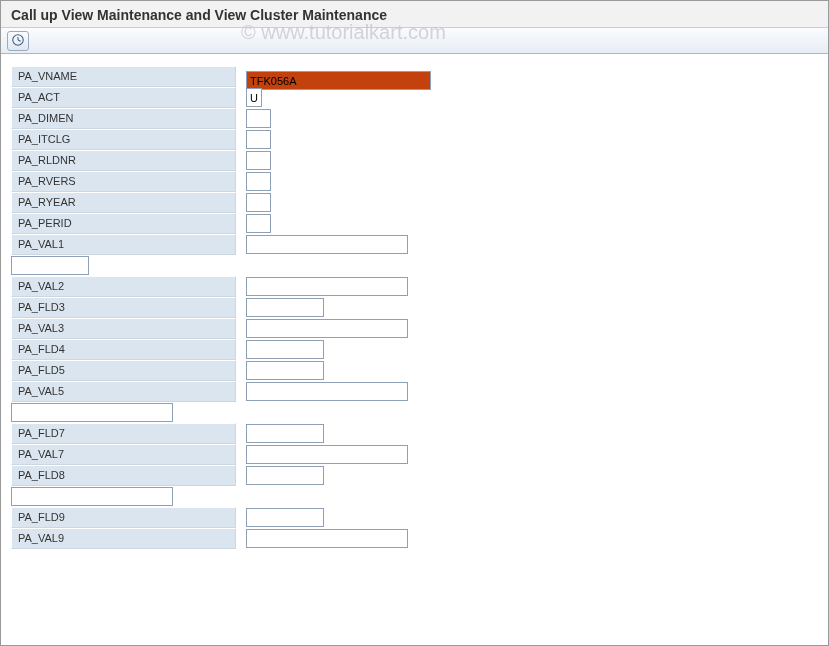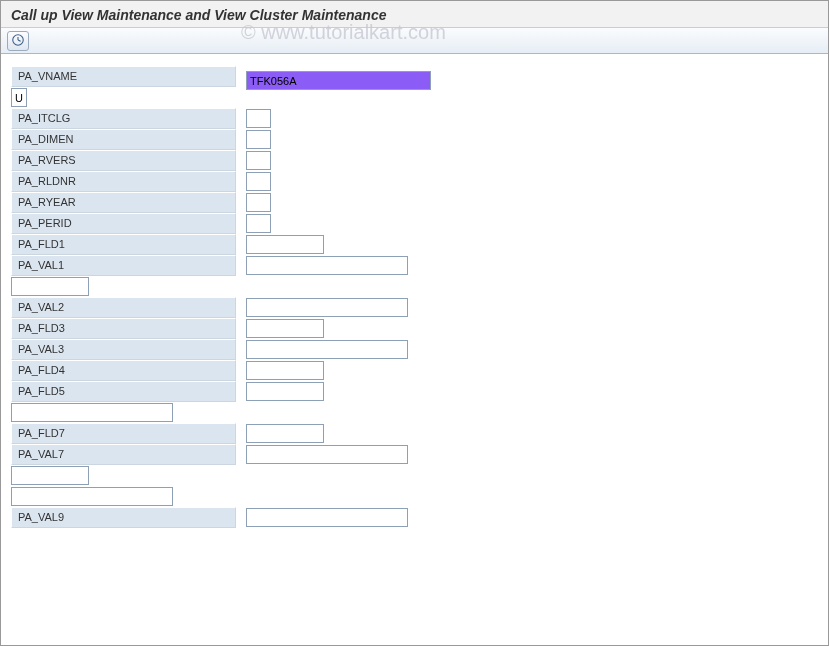--- a/index.html
+++ b/index.html
@@ -12,21 +12,20 @@
       overflow: hidden;
       border: 1px solid #999;
       position: relative;
     }
     .title-bar {
       background: #f2f2f2;
       border-bottom: 1px solid #ccc;
       padding: 6px 10px 4px 10px;
       font-size: 14px;
       font-weight: bold;
-      font-style: italic;
       color: #333;
     }
     .toolbar {
       background: linear-gradient(#fafcfe,#e6edf4);
       border-bottom: 1px solid #a9b8c8;
       padding: 2px 6px;
       height: 26px;
       display: flex;
       align-items: center;
     }
@@ -66,21 +65,21 @@
     }
     .field-input {
       height: 19px;
       border: 1px solid #8ea0b5;
       padding: 0 3px;
       font-size: 11px;
       margin-left: 10px;
       background: #fff;
       color: #000;
     }
-    .field-input.selected { background: #8b5cf6; margin-top: 8px; }
+    .field-input.selected { background: #c2410c; margin-top: 8px; }
     .w-xl { width: 185px; }
     .w-s { width: 16px; }
     .w-sm { width: 25px; }
     .w-md { width: 78px; }
     .w-lg { width: 162px; }
     .watermark {
       position: absolute;
       top: 20px;
       left: 240px;
       color: rgba(200,200,210,0.8);
@@ -107,51 +106,48 @@
 </div>
 
 <div class="watermark">© www.tutorialkart.com</div>
 
 <div class="content" id="rows">
     <div class="field-row">
       <div class="field-label">PA_VNAME</div>
       <input type="text" class="field-input w-xl selected" value="TFK056A" style="">
     </div>
     <div class="field-row">
+      <div class="field-label">PA_ACT</div>
       <input type="text" class="field-input w-s" value="U" style="">
     </div>
     <div class="field-row">
+      <div class="field-label">PA_DIMEN</div>
+      <input type="text" class="field-input w-sm" style="">
+    </div>
+    <div class="field-row">
       <div class="field-label">PA_ITCLG</div>
       <input type="text" class="field-input w-sm" style="">
     </div>
     <div class="field-row">
-      <div class="field-label">PA_DIMEN</div>
+      <div class="field-label">PA_RLDNR</div>
       <input type="text" class="field-input w-sm" style="">
     </div>
     <div class="field-row">
       <div class="field-label">PA_RVERS</div>
       <input type="text" class="field-input w-sm" style="">
     </div>
     <div class="field-row">
-      <div class="field-label">PA_RLDNR</div>
-      <input type="text" class="field-input w-sm" style="">
-    </div>
-    <div class="field-row">
       <div class="field-label">PA_RYEAR</div>
       <input type="text" class="field-input w-sm" style="">
     </div>
     <div class="field-row">
       <div class="field-label">PA_PERID</div>
       <input type="text" class="field-input w-sm" style="">
     </div>
     <div class="field-row">
-      <div class="field-label">PA_FLD1</div>
-      <input type="text" class="field-input w-md" style="">
-    </div>
-    <div class="field-row">
       <div class="field-label">PA_VAL1</div>
       <input type="text" class="field-input w-lg" style="">
     </div>
     <div class="field-row">
       <input type="text" class="field-input w-md" style="">
     </div>
     <div class="field-row">
       <div class="field-label">PA_VAL2</div>
       <input type="text" class="field-input w-lg" style="">
     </div>
@@ -165,33 +161,42 @@
     </div>
     <div class="field-row">
       <div class="field-label">PA_FLD4</div>
       <input type="text" class="field-input w-md" style="">
     </div>
     <div class="field-row">
       <div class="field-label">PA_FLD5</div>
       <input type="text" class="field-input w-md" style="">
     </div>
     <div class="field-row">
+      <div class="field-label">PA_VAL5</div>
+      <input type="text" class="field-input w-lg" style="">
+    </div>
+    <div class="field-row">
       <input type="text" class="field-input w-lg" style="">
     </div>
     <div class="field-row">
       <div class="field-label">PA_FLD7</div>
       <input type="text" class="field-input w-md" style="">
     </div>
     <div class="field-row">
       <div class="field-label">PA_VAL7</div>
       <input type="text" class="field-input w-lg" style="">
     </div>
     <div class="field-row">
-      <input type="text" class="field-input w-md" style="">
-    </div>
-    <div class="field-row">
-      <input type="text" class="field-input w-lg" style="">
+      <div class="field-label">PA_FLD8</div>
+      <input type="text" class="field-input w-md" style="">
+    </div>
+    <div class="field-row">
+      <input type="text" class="field-input w-lg" style="">
+    </div>
+    <div class="field-row">
+      <div class="field-label">PA_FLD9</div>
+      <input type="text" class="field-input w-md" style="">
     </div>
     <div class="field-row">
       <div class="field-label">PA_VAL9</div>
       <input type="text" class="field-input w-lg" style="">
     </div>
   </div>
 
 </body></html>

